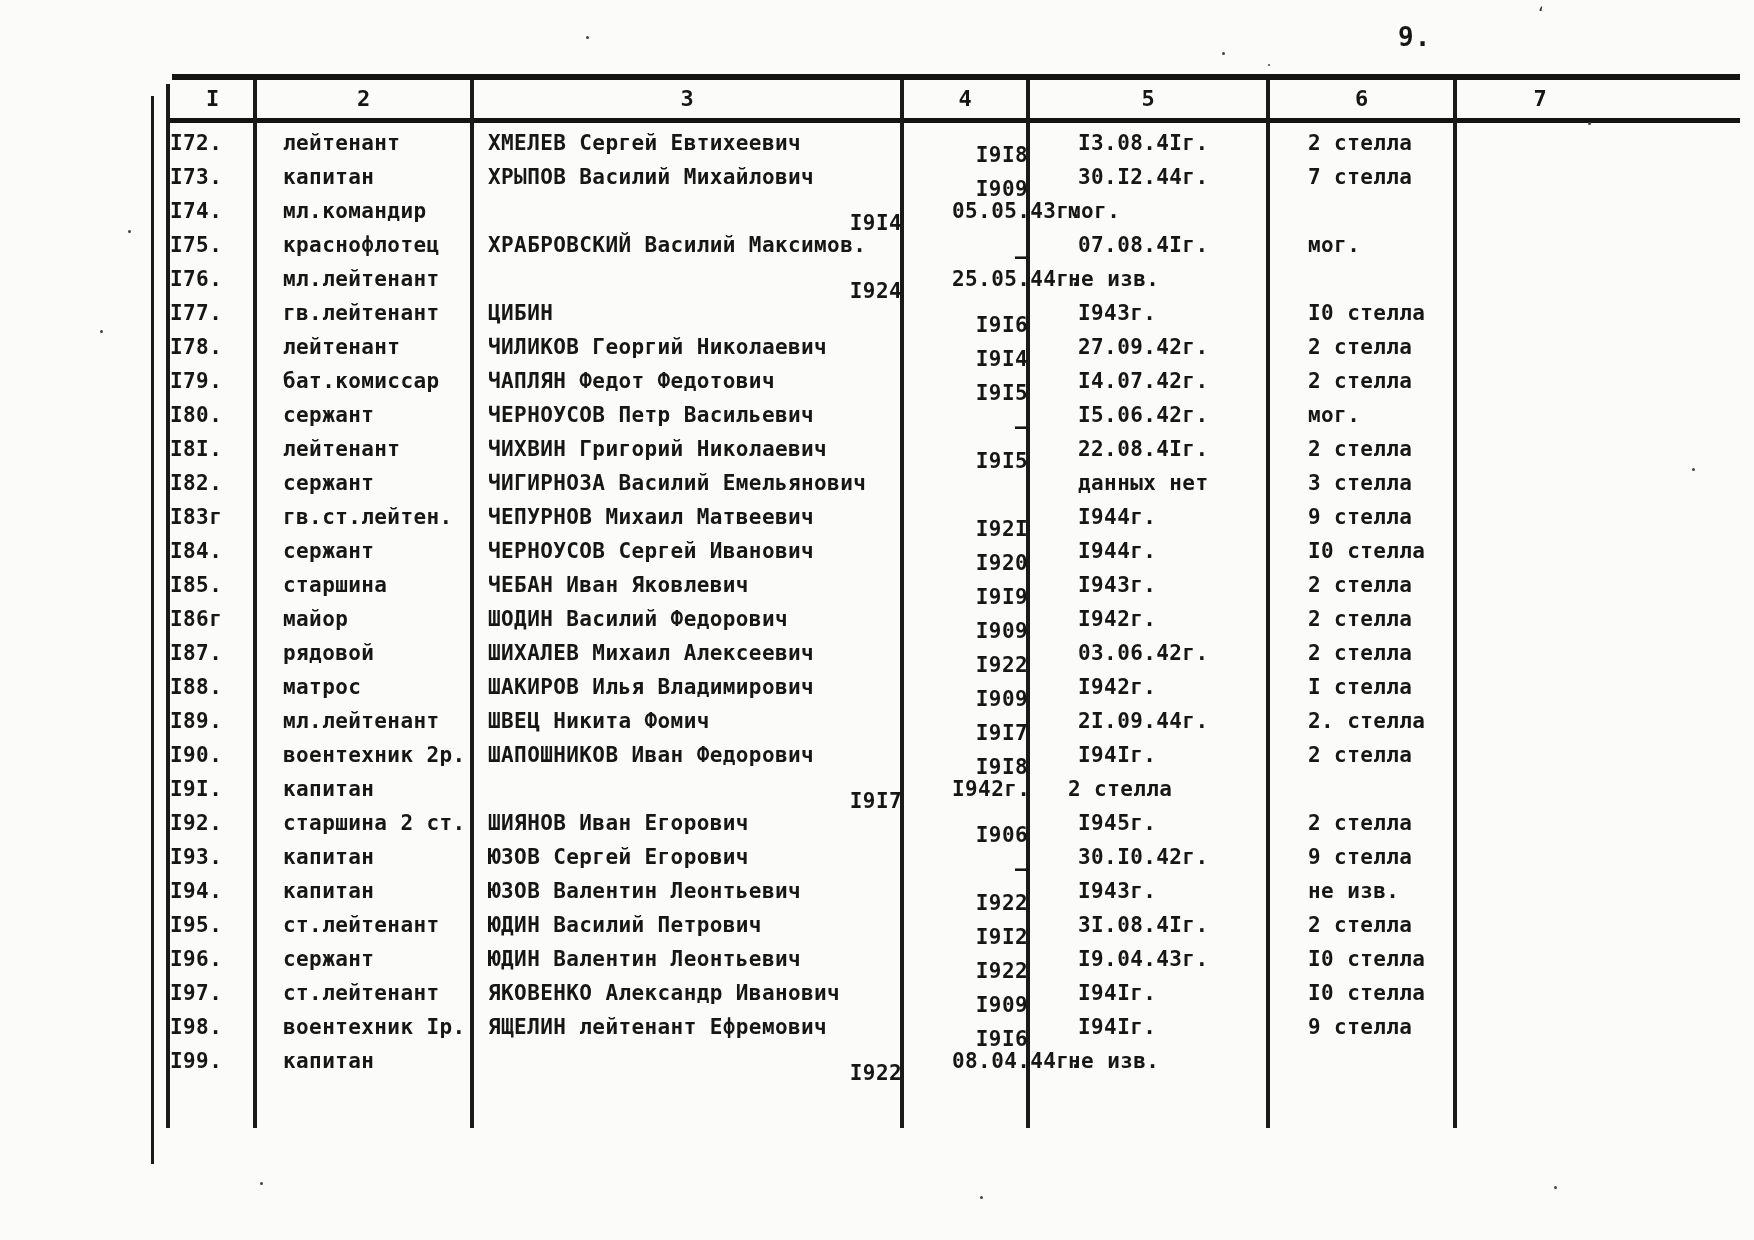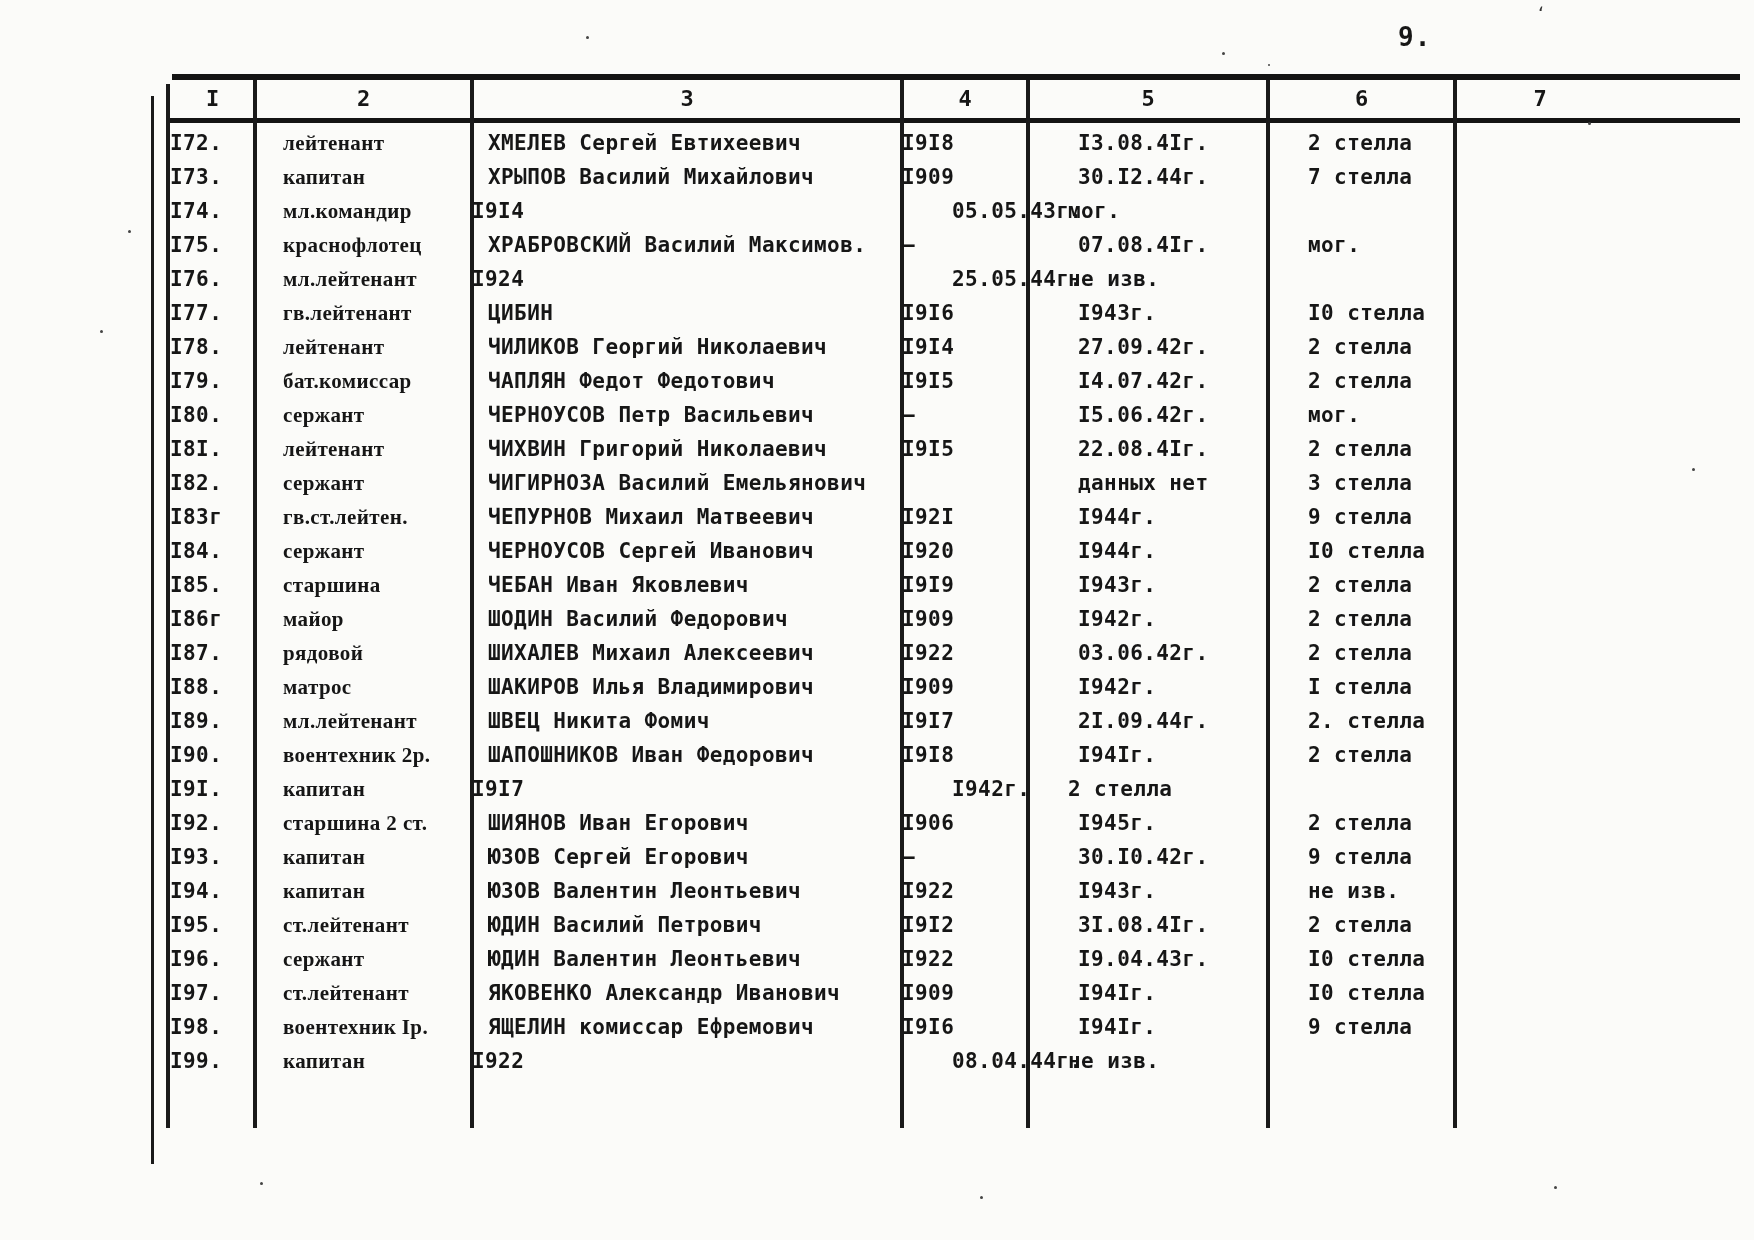--- a/index.html
+++ b/index.html
@@ -43,23 +43,23 @@
   .rows{position:absolute;left:170px;top:126px;}
   .row{
     display:grid;grid-template-columns:85px 217px 430px 126px 240px 187px 170px;
     height:34px;line-height:34px;
   }
   .cell{
     font-size:21px;font-weight:600;letter-spacing:0.4px;
     white-space:nowrap;overflow:visible;
   }
   .row .c1{text-align:left;padding-right:4px;}
-  .row .c2{padding-left:28px;font-family:Liberation Serif, serif;}
+  .row .c2{padding-left:28px;}
   .row .c3{padding-left:16px;}
-  .row .c4{text-align:left;}
+  .row .c4{text-align:right;margin-top:12px;}
   .row .c5{padding-left:50px;}
   .row .c6{padding-left:40px;}
   
   .speck{position:absolute;background:#444;border-radius:50%;}
 </style>
 </head>
 <body>
 
 <div class="page">
 
@@ -317,21 +317,21 @@
           <div class="cell c2">ст.лейтенант</div>
           <div class="cell c3">ЯКОВЕНКО Александр Иванович</div>
           <div class="cell c4">I909</div>
           <div class="cell c5">I94Iг.</div>
           <div class="cell c6">I0 стелла</div>
           <div class="cell c7"></div>
         </div>
         <div class="row">
           <div class="cell c1">I98.</div>
           <div class="cell c2">воентехник Iр.</div>
-          <div class="cell c3">ЯЩЕЛИН комиссар Ефремович</div>
+          <div class="cell c3">ЯЩЕЛИН лейтенант Ефремович</div>
           <div class="cell c4">I9I6</div>
           <div class="cell c5">I94Iг.</div>
           <div class="cell c6">9 стелла</div>
           <div class="cell c7"></div>
         </div>
         <div class="row">
           <div class="cell c1">I99.</div>
           <div class="cell c2">капитан</div>
           <div class="cell c4">I922</div>
           <div class="cell c5">08.04.44г.</div>

